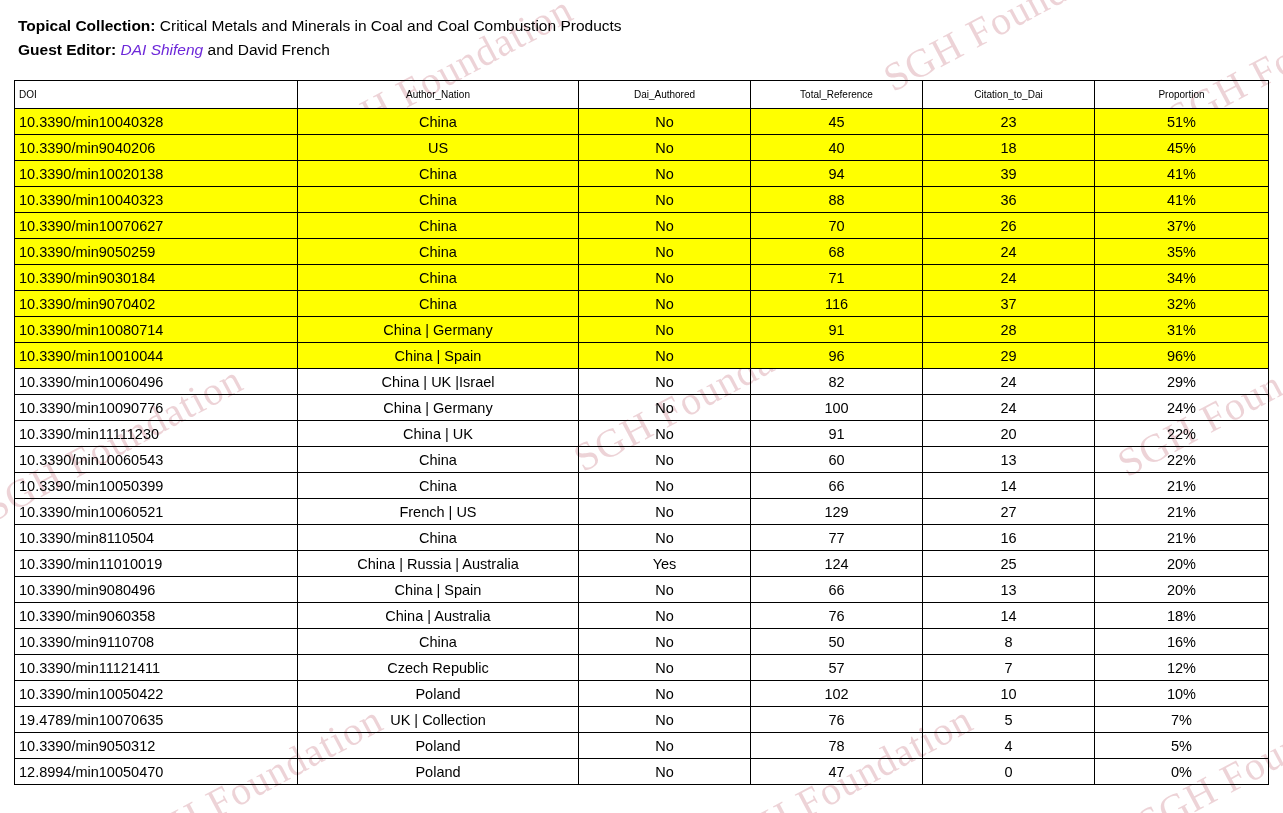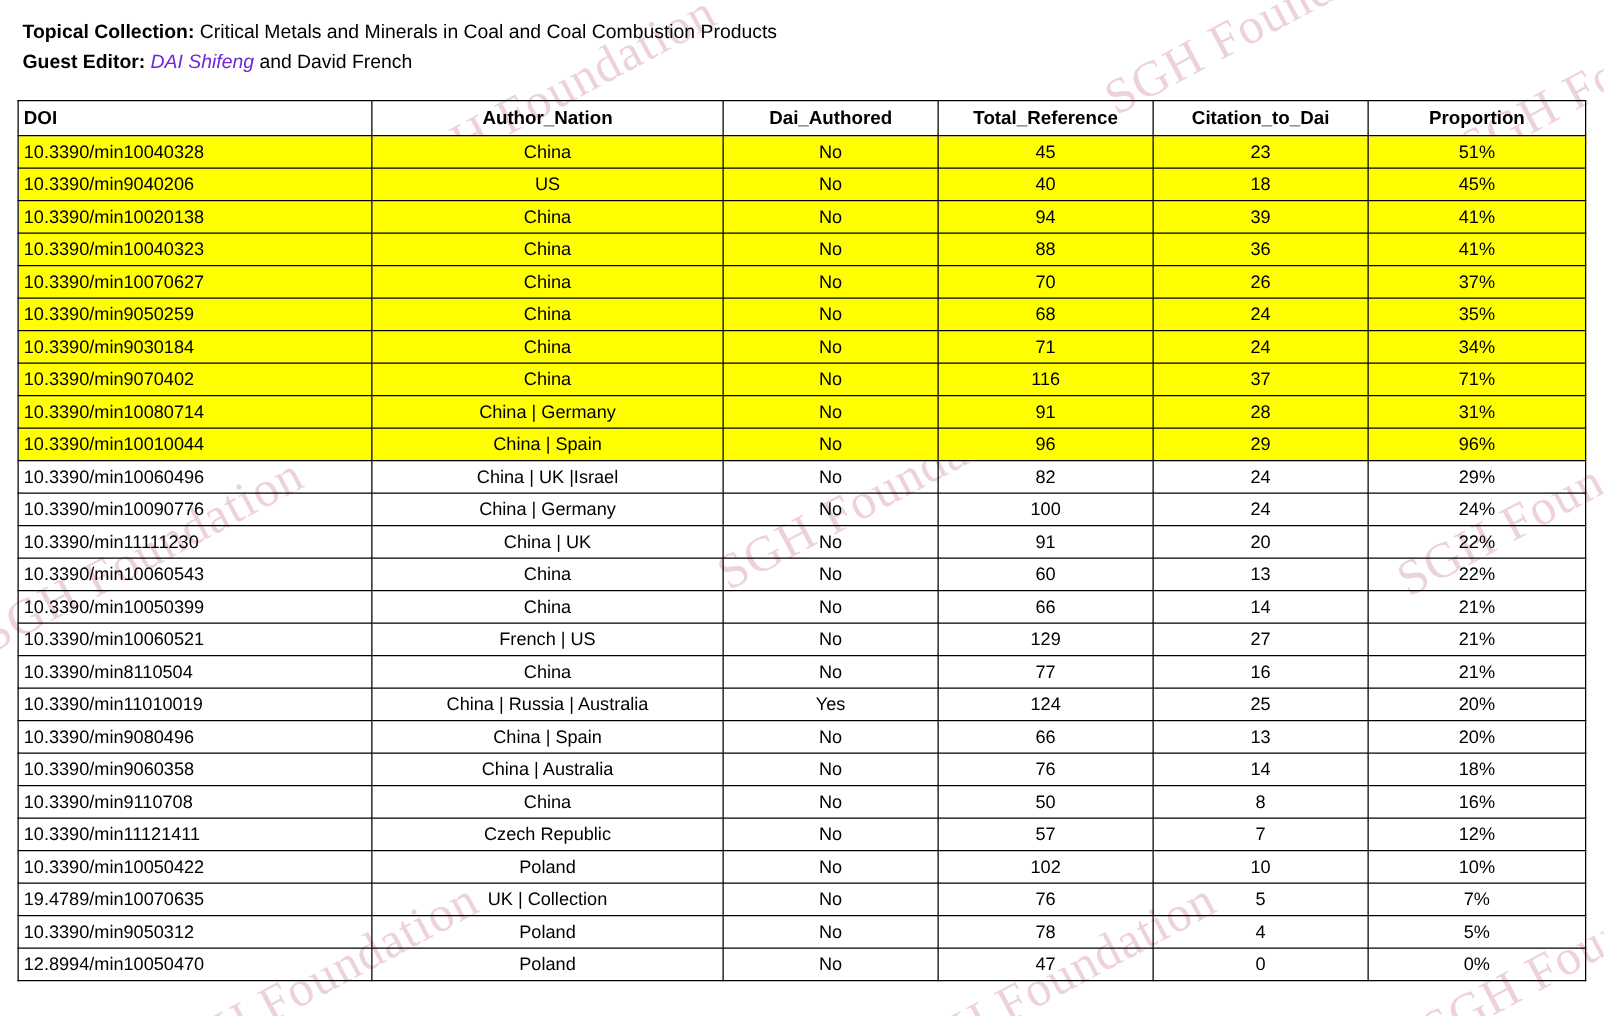--- a/index.html
+++ b/index.html
@@ -69,22 +69,22 @@
   col.c-prop   { width: 174px; }
 
   th, td {
     border: 1px solid #000;
     height: 25px;
     padding: 0 4px;
     color: #000;
     background: transparent;
   }
   thead th {
-    font-weight: bold;
-    font-size: 15px;
+    font-weight: normal;
+    font-size: 10px;
     height: 27px;
   }
   th.left, td.left { text-align: left; }
   th.center, td.center { text-align: center; }
 
   tr.hl th, tr.hl td { background: #ffff00; }
 
   tbody tr td { font-weight: normal; }
 </style>
 </head>
@@ -190,21 +190,21 @@
           <td class="center">71</td>
           <td class="center">24</td>
           <td class="center">34%</td>
         </tr>
         <tr class="hl">
           <td class="left">10.3390/min9070402</td>
           <td class="center">China</td>
           <td class="center">No</td>
           <td class="center">116</td>
           <td class="center">37</td>
-          <td class="center">71%</td>
+          <td class="center">32%</td>
         </tr>
         <tr class="hl">
           <td class="left">10.3390/min10080714</td>
           <td class="center">China | Germany</td>
           <td class="center">No</td>
           <td class="center">91</td>
           <td class="center">28</td>
           <td class="center">31%</td>
         </tr>
         <tr class="hl">

